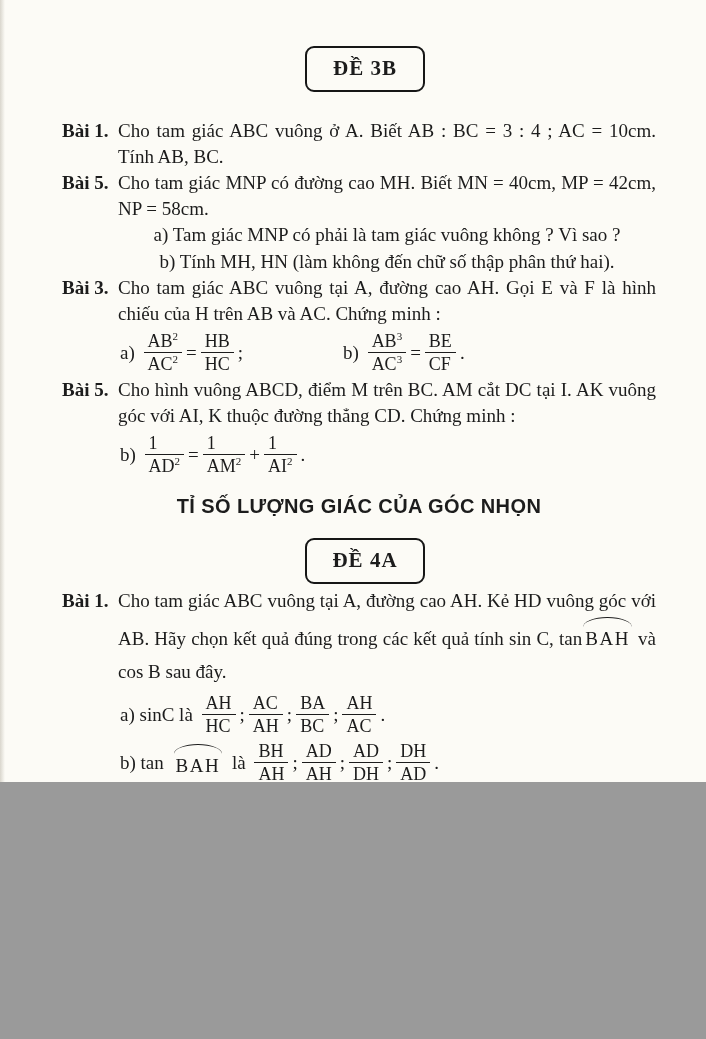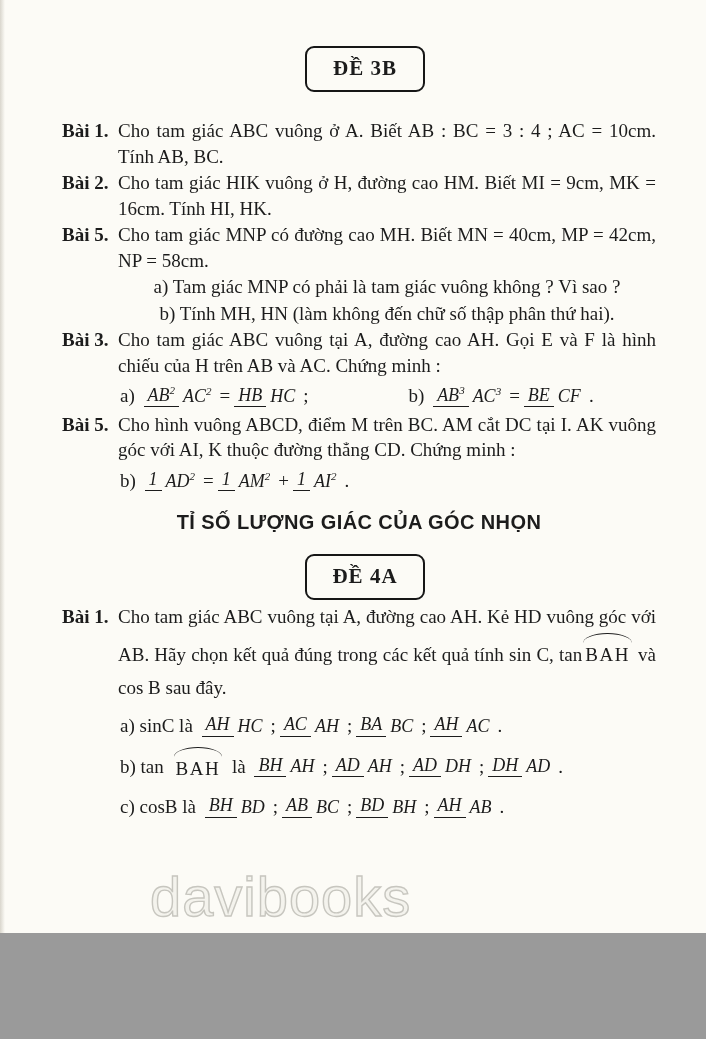--- a/index.html
+++ b/index.html
@@ -1,17 +1,17 @@
 <!DOCTYPE html>
 <html><head>
 <meta charset="utf-8">
 <style>
   html,body{margin:0;padding:0;background:#9a9a9a;}
   .page{
-    position:relative;width:706px;height:933px;margin:0 auto;
+    position:relative;width:706px;height:782px;margin:0 auto;
     background:#fcfbf6;overflow:hidden;
     font-family:"Liberation Serif","DejaVu Serif",serif;color:#1c1c1c;
   }
   .page::before{
     content:"";position:absolute;left:0;top:0;bottom:0;width:5px;
     background:linear-gradient(to right,#d9d6cd,rgba(255,255,255,0));
     pointer-events:none;
   }
   .debox{
     width:116px;margin:0 auto;transform:translateX(12px);
@@ -24,22 +24,22 @@
   .content{padding:0 50px 0 62px;}
   .problem{
     position:relative;padding-left:56px;
     font-size:19px;line-height:25.5px;text-align:justify;
     margin-bottom:1px;
   }
   .plabel{position:absolute;left:0;top:0;font-weight:bold;white-space:nowrap;}
   .sub{margin-top:1px;text-align:center;}
   .mrow{display:flex;align-items:center;font-size:19px;margin:5px 0 3px;text-align:left;}
   .mrow>span{margin:0 2px;}
-  .frac{display:inline-flex;flex-direction:row;align-items:center;
-        line-height:1.12;font-size:18px;margin:2px 4px;font-style:italic;}
+  .frac{display:inline-flex;flex-direction:column;
+        line-height:1.12;font-size:18px;margin:2px 4px;}
   .frac .num{border-bottom:1.7px solid #1c1c1c;padding:0 4px 1px;}
   .frac .den{padding:1px 4px 0;}
   .frac sup{font-size:11px;line-height:0;vertical-align:super;}
   .overarc{position:relative;display:inline-block;padding:5px 3px 0;letter-spacing:1.5px;}
   .overarc::before{
     content:"";position:absolute;left:1px;right:1px;top:0;height:9px;
     border-top:1.8px solid #1c1c1c;
     border-radius:50% 50% 0 0 / 100% 100% 0 0;
   }
   .section-title{
@@ -67,24 +67,20 @@
     <span>ĐỀ 3B</span>
   </div>
 
   <div class="content">
 
     <div class="problem">
       <span class="plabel">Bài 1.</span>
       <span>Cho tam giác ABC vuông ở A. Biết AB : BC = 3 : 4 ; AC = 10cm. Tính AB, BC.</span>
     </div>
 
-    <div class="problem">
-      <span class="plabel">Bài 2.</span>
-      <span>Cho tam giác HIK vuông ở H, đường cao HM. Biết MI = 9cm, MK = 16cm. Tính HI, HK.</span>
-    </div>
 
     <div class="problem">
       <span class="plabel">Bài 5.</span>
       <span>Cho tam giác MNP có đường cao MH. Biết MN = 40cm, MP = 42cm, NP = 58cm.</span>
       <div class="sub">a) Tam giác MNP có phải là tam giác vuông không ? Vì sao ?</div>
       <div class="sub">b) Tính MH, HN (làm không đến chữ số thập phân thứ hai).</div>
     </div>
 
     <div class="problem">
       <span class="plabel">Bài 3.</span>

